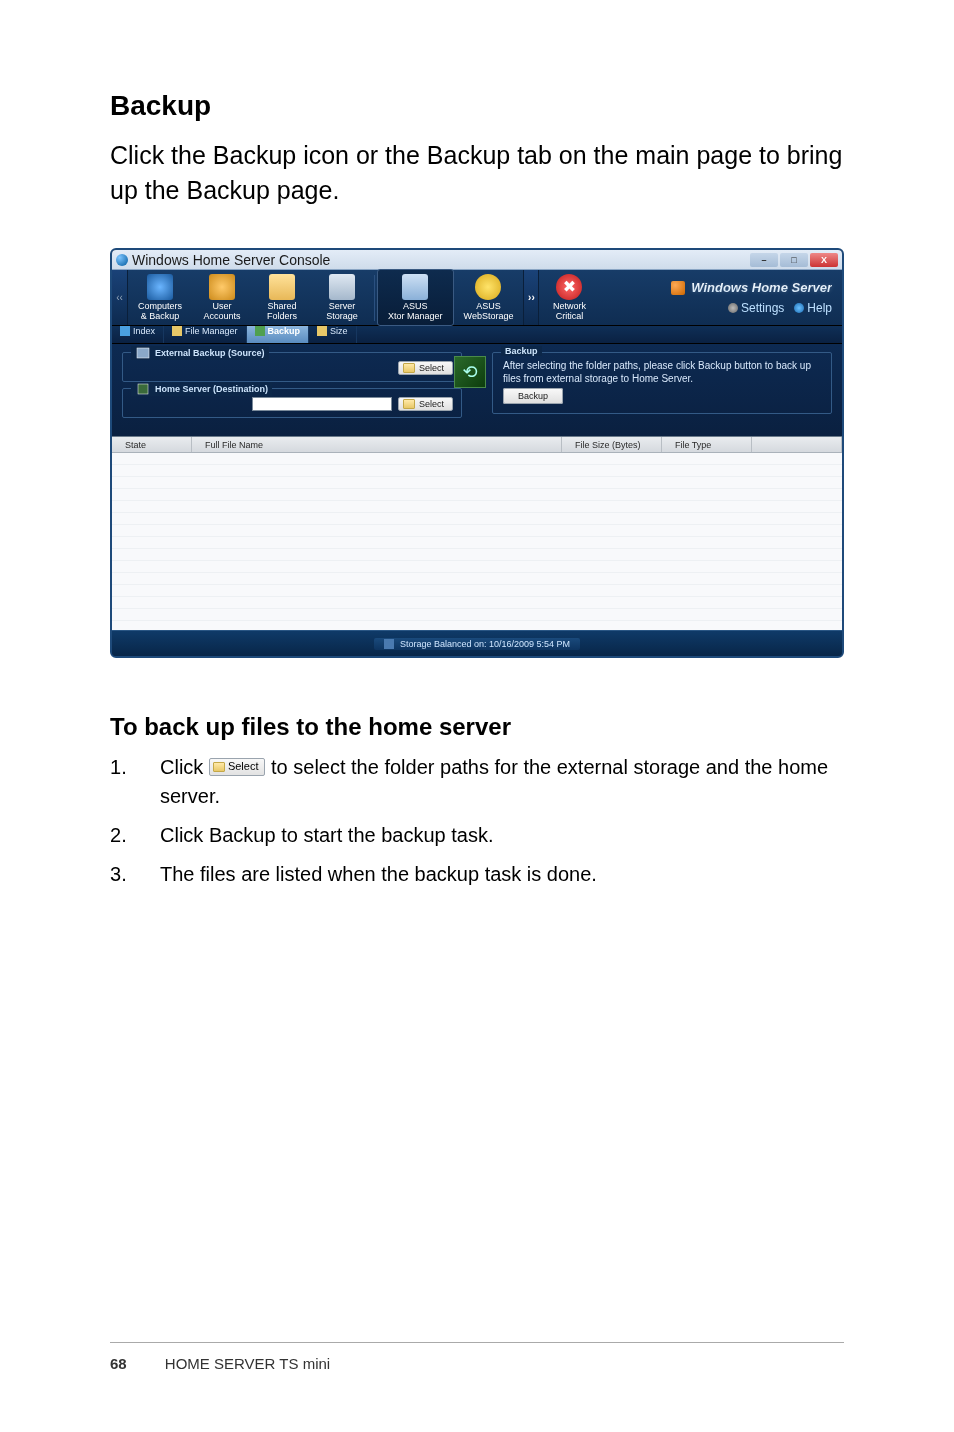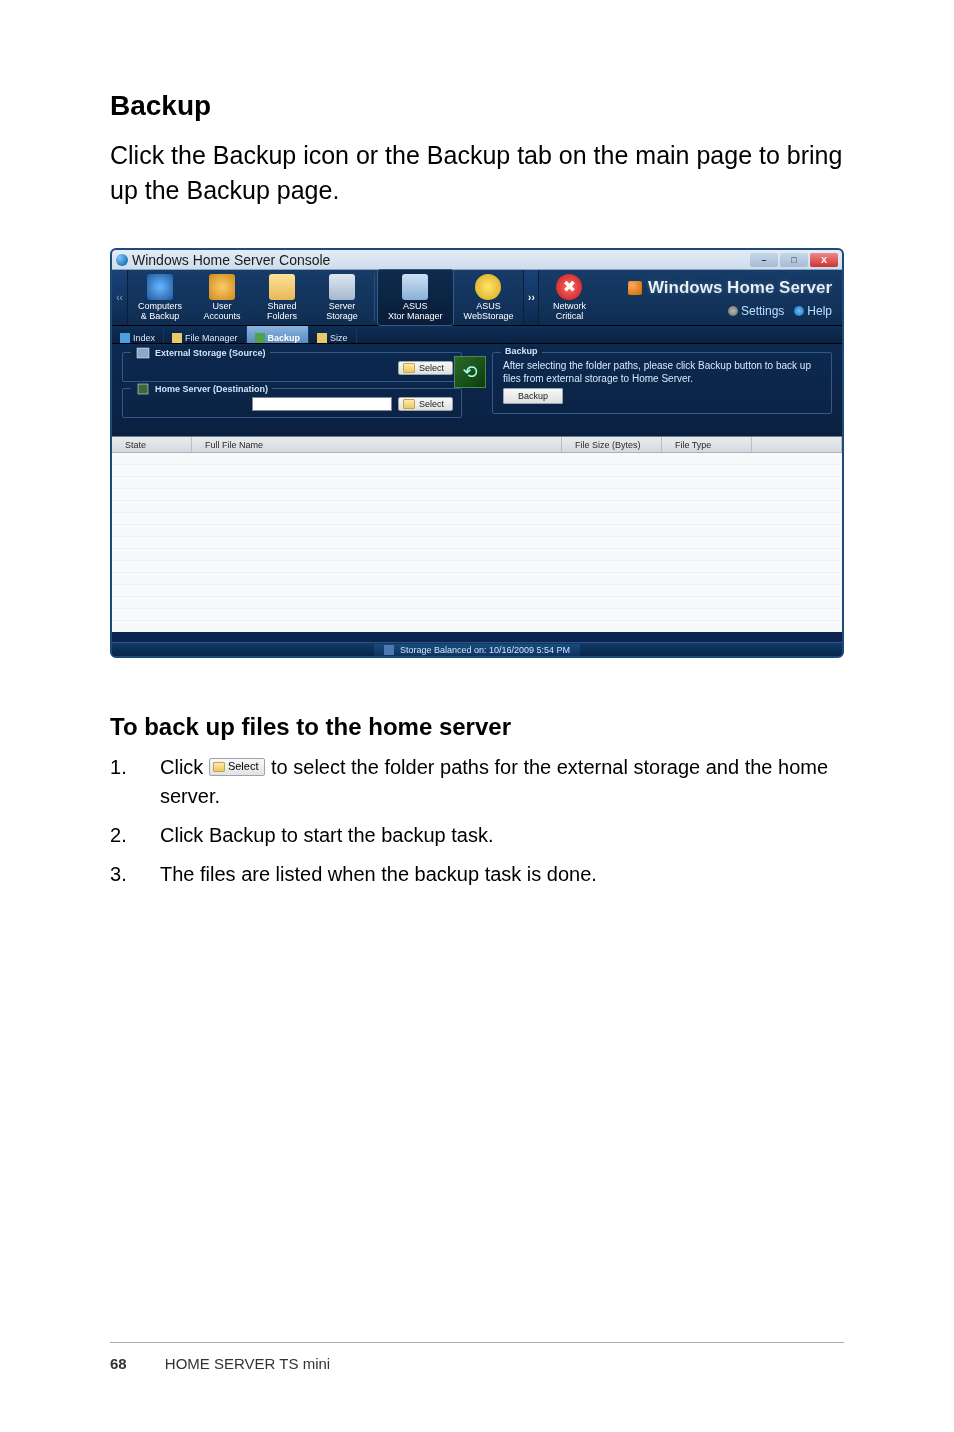--- a/index.html
+++ b/index.html
@@ -102,37 +102,37 @@
     }
     .brand-row { display: flex; align-items: center; gap: 6px; }
     .brand-icon {
       width: 14px; height: 14px;
       background: radial-gradient(circle at 30% 30%, #ffaa55, #cc6600);
       border-radius: 2px;
     }
     .brand-text {
       background: linear-gradient(180deg,#fff,#c8e0f4);
       -webkit-background-clip: text; background-clip: text; color: transparent;
-      font-size: 17px; font-weight: bold;
+      font-size: 13px; font-style: italic; font-weight: bold;
       text-shadow: 0 0 4px rgba(255,255,255,0.2);
     }
     .brand-links { display: flex; gap: 10px; }
     .brand-link { color: #bde0ff; font-size: 12px; display: flex; align-items: center; gap: 3px;}
     .link-icon {
       width: 10px; height: 10px; border-radius: 50%;
     }
     .subtabs {
       height: 18px;
       display: flex;
       align-items: stretch;
       background: linear-gradient(180deg,#0f2f57,#0a2142);
       border-bottom: 1px solid #000;
     }
     .subtab {
-      display: flex; align-items: flex-end; gap: 3px;
+      display: flex; align-items: flex-start; gap: 3px;
       padding: 0 8px; font-size: 9px; color: #d8e8fb;
       border-right: 1px solid #163760;
     }
     .subtab.active {
       background: linear-gradient(180deg,#8bb5dd,#5a8cc0);
       color: #fff; font-weight: bold;
     }
     .st-icon { width: 10px; height: 10px; }
     .content-area {
       position: relative;
@@ -231,21 +231,21 @@
     .th4 { width: 90px; }
     .th5 { flex: 1; }
     .table-rows {
       height: 180px; overflow: hidden;
     }
     .trow {
       height: 12px; border-bottom: 1px solid #edf0f3;
     }
     .statusbar {
       position: absolute; bottom: 0; left: 0; right: 0;
-      height: 14px;
+      height: 26px;
       background: linear-gradient(180deg,#0f3a68,#082648);
       display: flex; align-items: center; justify-content: center;
       color: #cfe6ff; font-size: 9px;
       border-top: 1px solid #2a5684;
     }
     .status-inner {
       background: linear-gradient(180deg,#1a4a7c,#0d3460);
       padding: 1px 10px; border-radius: 2px;
       display: flex; align-items: center; gap: 6px;
     }
@@ -389,21 +389,21 @@
     </div>
   </div>
 
   <div class="content-area">
     <div class="left-panel">
       <div class="field-group">
         <div class="legend">
           <svg class="legend-icon" viewBox="0 0 16 14">
               <rect x="2" y="2" width="12" height="10" fill="#8aa8c8" stroke="#fff" stroke-width="0.5"></rect>
             </svg>
-          <span>External Storage (Source)</span>
+          <span>External Backup (Source)</span>
         </div>
         <div class="field-row">
           <span class="select-btn-large">
             <span class="folder-mini"></span>
             <span>Select</span>
           </span>
         </div>
       </div>
       <div class="field-group">
         <div class="legend">

